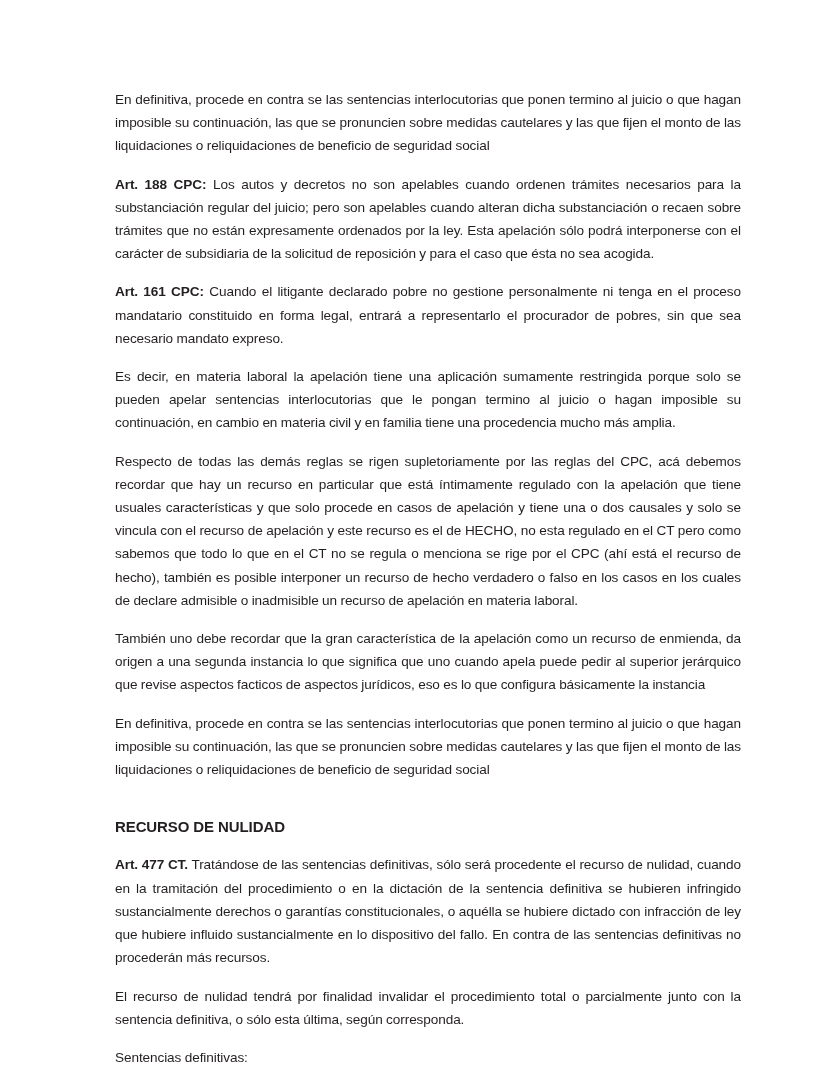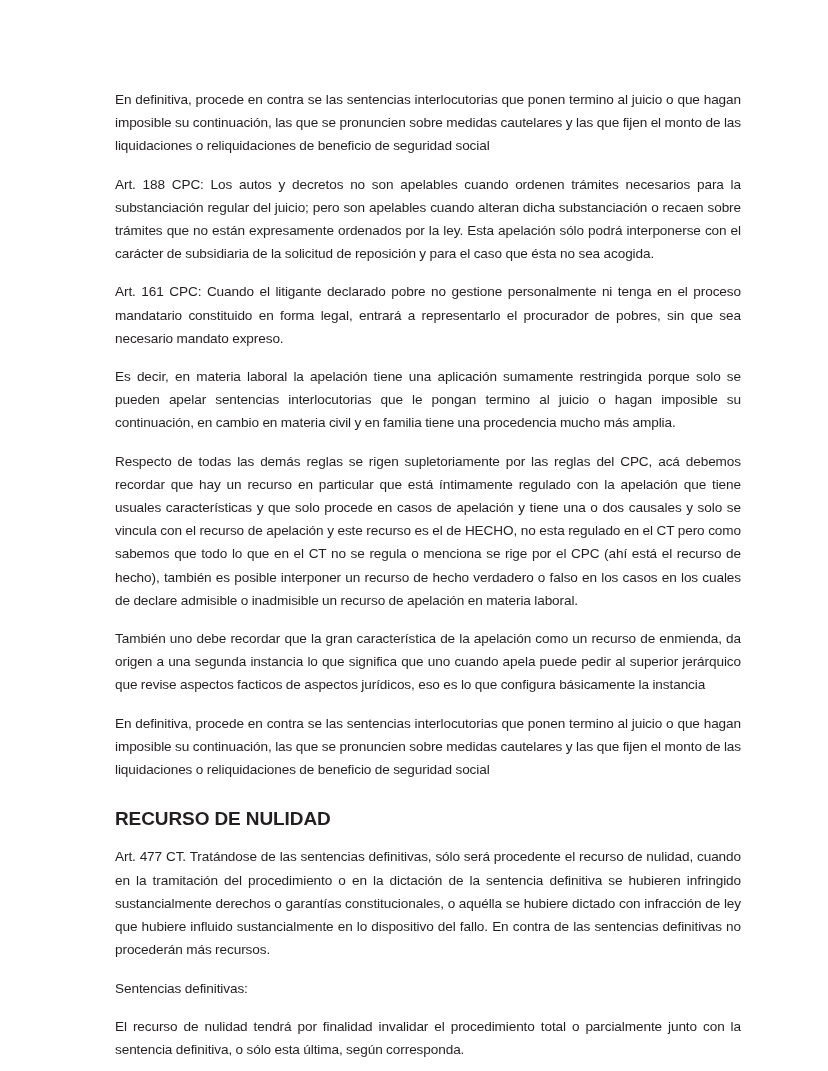--- a/index.html
+++ b/index.html
@@ -27,27 +27,27 @@
     font-size: 13.6px;
     line-height: 23.2px;
     color: #231f20;
     text-align: justify;
     -webkit-hyphens: none;
     hyphens: none;
     word-spacing: -0.2px;
     letter-spacing: -0.1px;
   }
   .lead {
-    font-weight: normal;
+    font-weight: bold;
     margin-top: 21px;
   }
   h2.heading {
-    margin: 4px 0 15px 0;
+    margin: 12px 0 15px 0;
     font-family: "Liberation Sans", sans-serif;
-    font-size: 19px;
+    font-size: 15px;
     line-height: 23.2px;
     font-weight: bold;
     color: #231f20;
     text-align: left;
     letter-spacing: -0.1px;
   }
   .spacer-before-heading {
     height: 7px;
   }
 </style>
@@ -70,18 +70,18 @@
     <p class="para"><span>También uno debe recordar que la gran característica de la apelación como un recurso de enmienda, da origen a una segunda instancia lo que significa que uno cuando apela puede pedir al superior jerárquico que revise aspectos facticos de aspectos jurídicos, eso es lo que configura básicamente la instancia</span></p>
 
     <p class="para"><span>En definitiva, procede en contra se las sentencias interlocutorias que ponen termino al juicio o que hagan imposible su continuación, las que se pronuncien sobre medidas cautelares y las que fijen el monto de las liquidaciones o reliquidaciones de beneficio de seguridad social</span></p>
 
     <div class="spacer-before-heading"></div>
 
     <h2 class="heading">RECURSO DE NULIDAD</h2>
 
     <p class="para"><span class="lead">Art. 477 CT.</span><span> Tratándose de las sentencias definitivas, sólo será procedente el recurso de nulidad, cuando en la tramitación del procedimiento o en la dictación de la sentencia definitiva se hubieren infringido sustancialmente derechos o garantías constitucionales, o aquélla se hubiere dictado con infracción de ley que hubiere influido sustancialmente en lo dispositivo del fallo. En contra de las sentencias definitivas no procederán más recursos.</span></p>
 
+    <p class="para"><span> El recurso de nulidad tendrá por finalidad invalidar el procedimiento total o parcialmente junto con la sentencia definitiva, o sólo esta última, según corresponda.</span></p>
+
     <p class="para"><span>Sentencias definitivas:</span></p>
-
-    <p class="para"><span> El recurso de nulidad tendrá por finalidad invalidar el procedimiento total o parcialmente junto con la sentencia definitiva, o sólo esta última, según corresponda.</span></p>
 
   </div>
 </div>
 
 </body></html>

